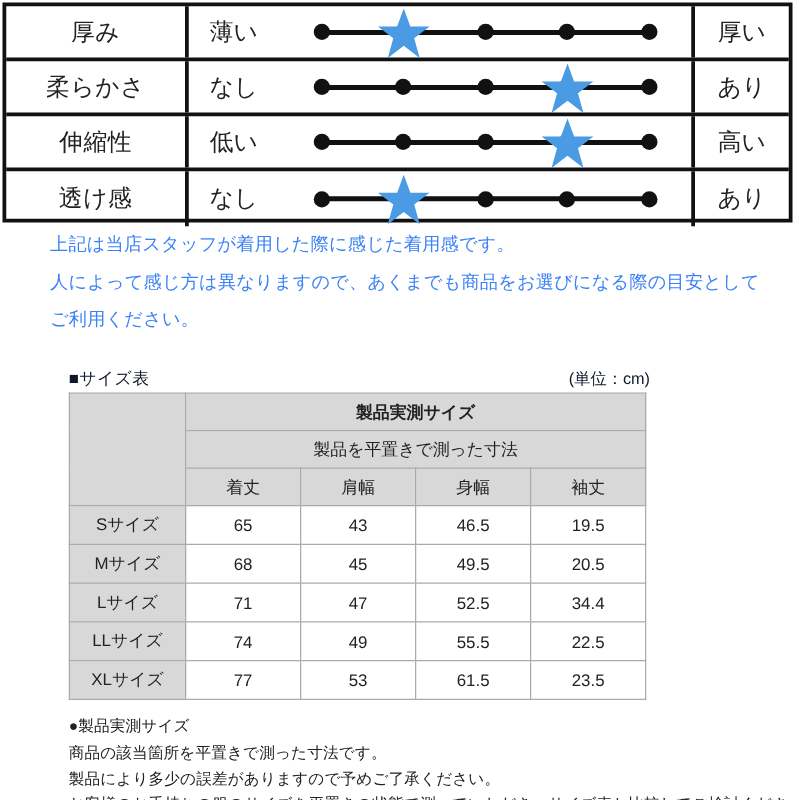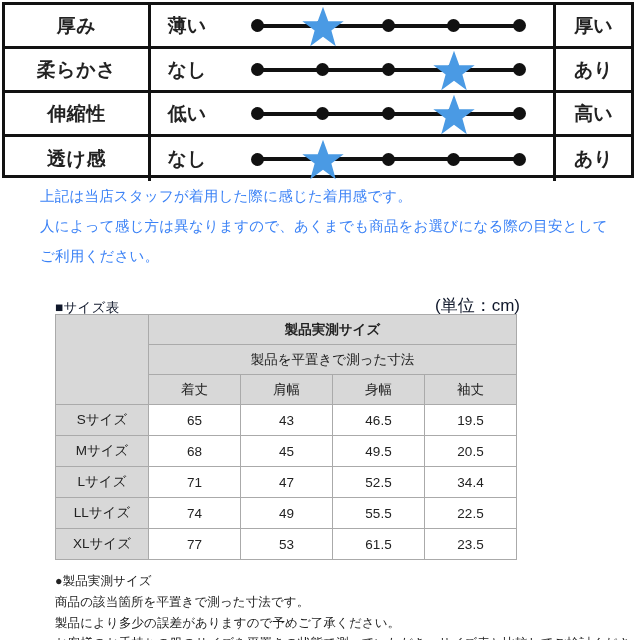--- a/index.html
+++ b/index.html
@@ -20,21 +20,20 @@
     border: 3px solid #111111;
     border-collapse: collapse;
     background: #ffffff;
   }
   .rate-row {
     position: relative;
     height: 44px;
     display: flex;
     align-items: center;
     border-bottom: 3px solid #111111;
-    font-weight: bold;
   }
   .rate-row.last { border-bottom: none; }
 
   .rate-label {
     width: 146px;
     flex: 0 0 146px;
     text-align: center;
     font-size: 19px;
     letter-spacing: 0.5px;
     border-right: 3px solid #111111;
@@ -114,21 +113,21 @@
     position: absolute;
     left: 55px; top: 294px;
     width: 465px;
     display: flex;
     justify-content: space-between;
     align-items: flex-end;
     font-size: 13.5px;
     color: #0f172a;
   }
   #sizetable-title { font-weight: 400; letter-spacing: 0.3px; }
-  #sizetable-unit { font-size: 17px; }
+  #sizetable-unit { font-size: 13px; }
 
   #size-table {
     position: absolute;
     left: 55px; top: 314px;
     width: 462px;
     border-collapse: collapse;
     font-size: 13.5px;
   }
   #size-table td, #size-table th {
     border: 1px solid #aaaaaa;

